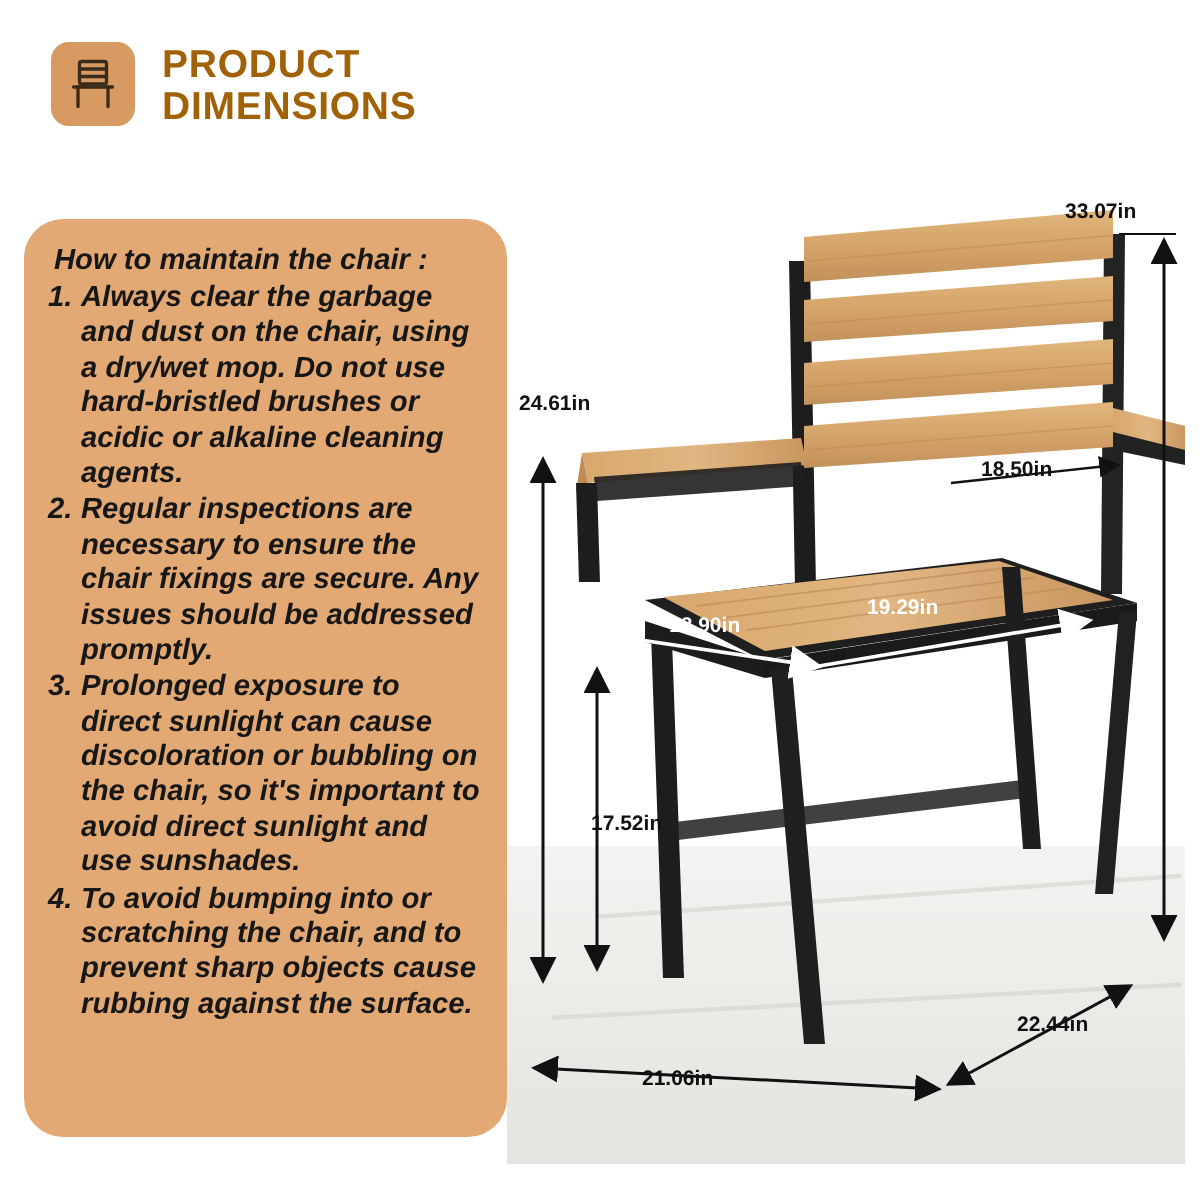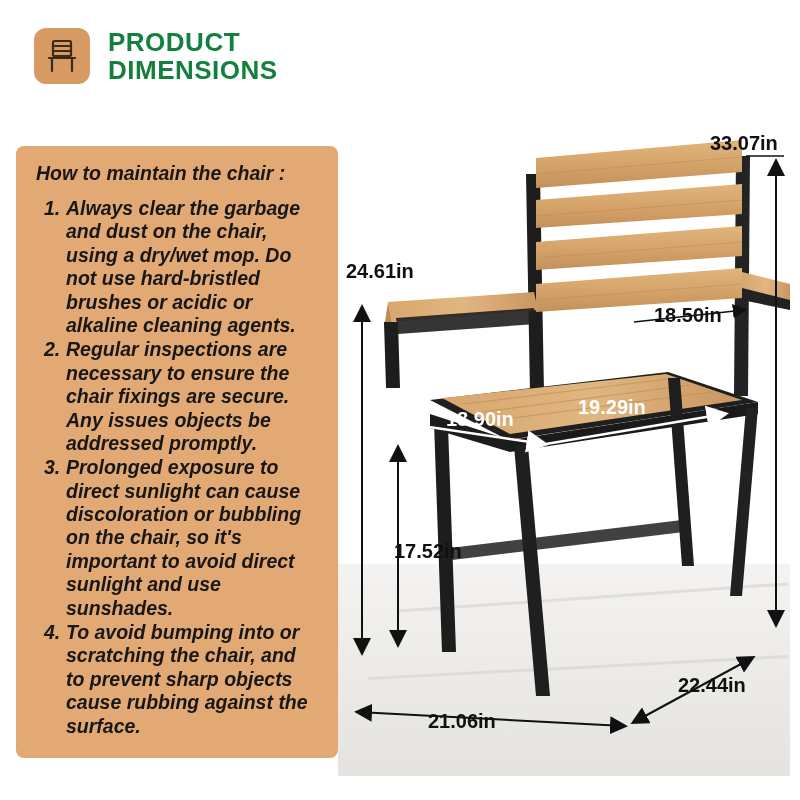--- a/index.html
+++ b/index.html
@@ -29,45 +29,45 @@
     background: #d79a62;
     display: flex;
     align-items: center;
     justify-content: center;
   }
   #header-title {
     font-weight: bold;
     font-size: 26px;
     line-height: 1.08;
     letter-spacing: 0.5px;
-    color: #15803d;
+    color: #a16207;
     text-transform: uppercase;
     white-space: pre-line;
   }
 
   
   #panel {
     position: absolute;
     left: 16px;
     top: 146px;
     width: 322px;
     height: 612px;
     background: #e2a974;
-    border-radius: 8px;
+    border-radius: 26px;
     padding: 16px 16px 10px 16px;
   }
   #panel-title {
     font-style: italic;
     font-weight: bold;
     font-size: 19.5px;
     color: #171717;
     margin: 0 0 2px 4px;
   }
   ol.steps {
-    margin: 12px;
+    margin: 0;
     padding: 0;
     list-style: none;
     counter-reset: step;
   }
   ol.steps li {
     counter-increment: step;
     font-style: italic;
     font-weight: bold;
     font-size: 19.5px;
     line-height: 1.2;
@@ -117,21 +117,21 @@
     background: #dedcd9;
     transform: rotate(-3deg);
   }
 
   
   #chair-svg { position: absolute; left: 0; top: 0; }
 
   
   .dim-label {
     position: absolute;
-    font-size: 20px;
+    font-size: 14px;
     font-weight: bold;
     color: #101010;
     white-space: nowrap;
   }
   .dim-label.white {
     color: #ffffff;
   }
   #dims-svg { position: absolute; left: 0; top: 0; pointer-events: none; }
 </style>
 </head>
@@ -151,21 +151,21 @@
     </svg>
   </div>
   <div id="header-title">PRODUCT
 DIMENSIONS</div>
 </div>
 
 <div id="panel">
   <div id="panel-title">How to maintain the chair :</div>
   <ol class="steps">
     <li>Always clear the garbage and dust on the chair, using a dry/wet mop. Do not use hard-bristled brushes or acidic or alkaline cleaning agents.</li>
-    <li>Regular inspections are necessary to ensure the chair fixings are secure. Any issues objects be addressed promptly.</li>
+    <li>Regular inspections are necessary to ensure the chair fixings are secure. Any issues should be addressed promptly.</li>
     <li>Prolonged exposure to direct sunlight can cause discoloration or bubbling on the chair, so it's important to avoid direct sunlight and use sunshades.</li>
     <li>To avoid bumping into or scratching the chair, and to prevent sharp objects cause rubbing against the surface.</li>
   </ol>
 </div>
 
 <div id="scene">
   <div id="floor"></div>
   <div id="floor-line-1"></div>
   <div id="floor-line-2"></div>
 

